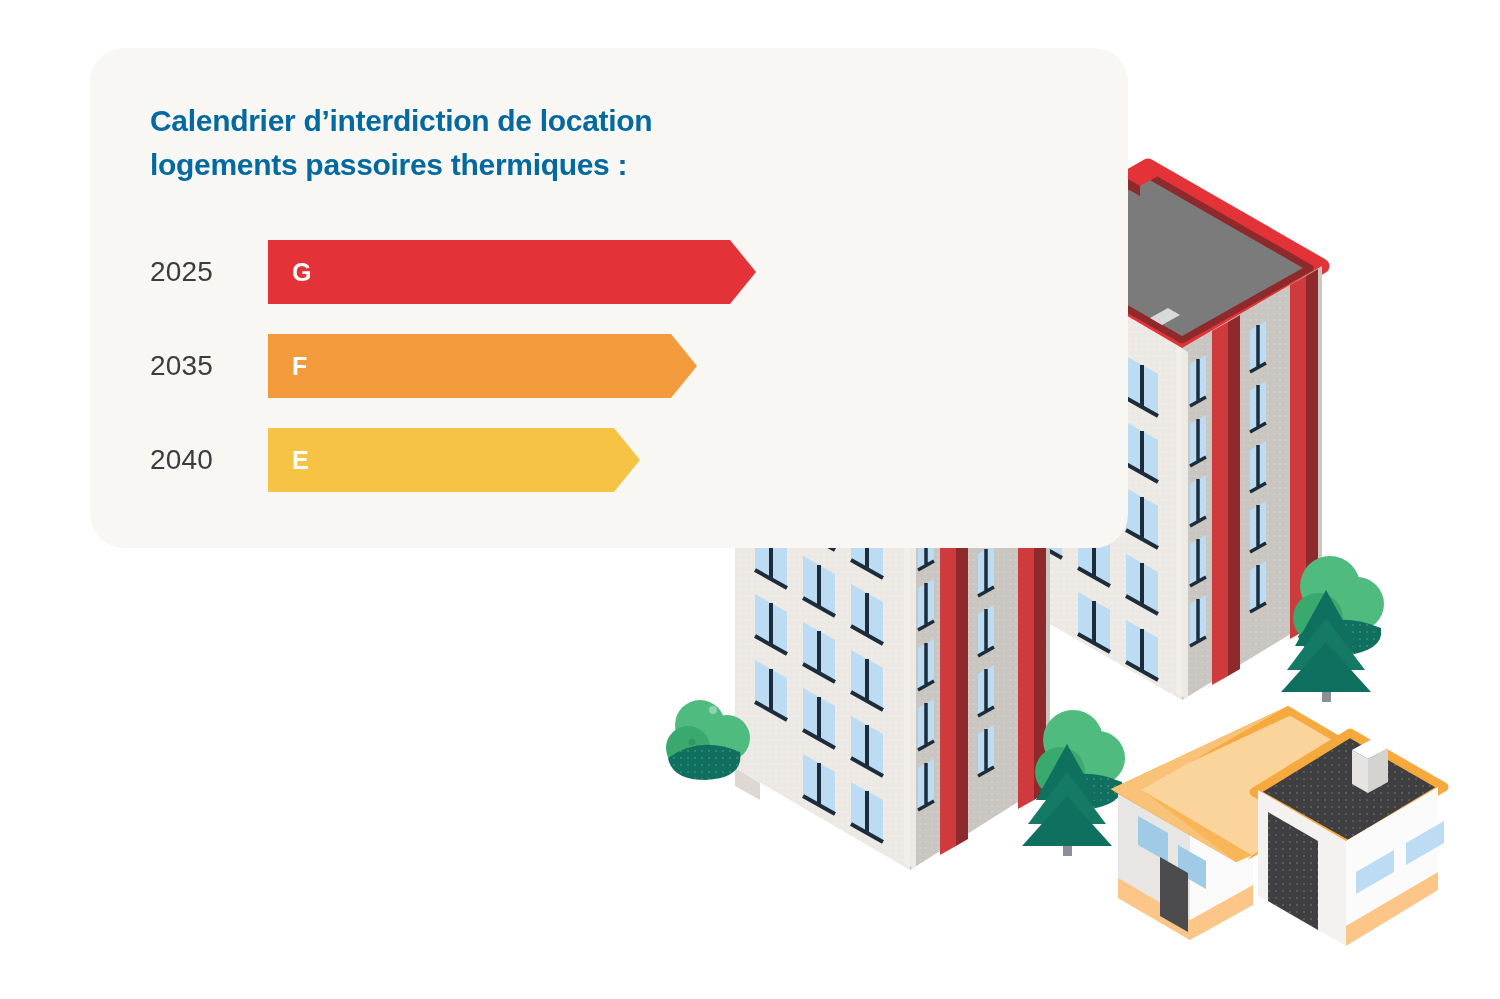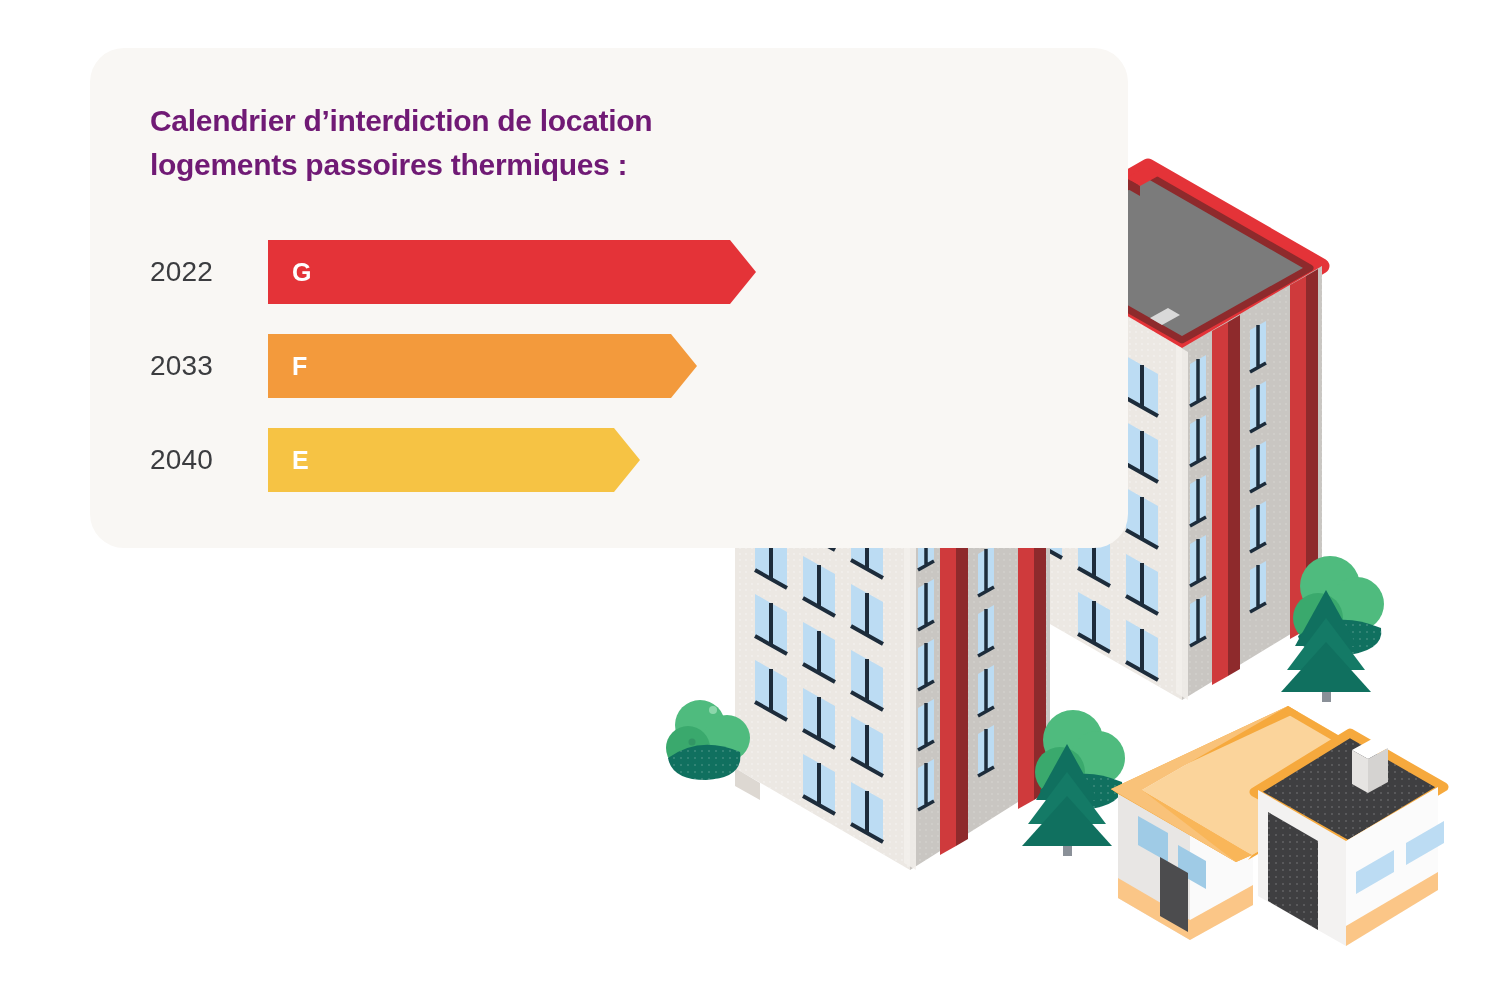--- a/index.html
+++ b/index.html
@@ -22,21 +22,21 @@
   }
 
   .title{
     position:absolute;
     left:150px;top:99px;
     width:780px;
     font-size:30px;
     font-weight:bold;
     line-height:1.45;
     letter-spacing:-0.3px;
-    color:#701a75;
+    color:#0369a1;
     white-space:pre-line;
   }
 
   
   .bar-row{position:absolute;left:150px;height:64px;display:block;}
   .year{
     position:absolute;left:0;top:0;
     width:100px;height:64px;
     display:flex;align-items:center;justify-content:flex-start;
     font-size:28px;color:#3b3c3f;letter-spacing:0.2px;
@@ -349,31 +349,31 @@
       <polygon points="1406,843 1444,821 1444,843 1406,865" fill="#bcdcf3"></polygon>
     </g>
   </svg>
 
   <div class="card"></div>
 
   <div class="title">Calendrier d’interdiction de location
 logements passoires thermiques :</div>
 
   <div class="bar-row" style="top:240px;">
-    <div class="year">2022</div>
+    <div class="year">2025</div>
     <div class="bar">
       <svg width="500" height="64" viewBox="0 0 500 64" xmlns="http://www.w3.org/2000/svg">
         <polygon points="0,0 462,0 488,32 462,64 0,64" fill="#e43338"></polygon>
       </svg>
       <span class="letter">G</span>
     </div>
   </div>
 
   <div class="bar-row" style="top:334px;">
-    <div class="year">2033</div>
+    <div class="year">2035</div>
     <div class="bar">
       <svg width="440" height="64" viewBox="0 0 440 64" xmlns="http://www.w3.org/2000/svg">
         <polygon points="0,0 403,0 429,32 403,64 0,64" fill="#f39a3c"></polygon>
       </svg>
       <span class="letter">F</span>
     </div>
   </div>
 
   <div class="bar-row" style="top:428px;">
     <div class="year">2040</div>

